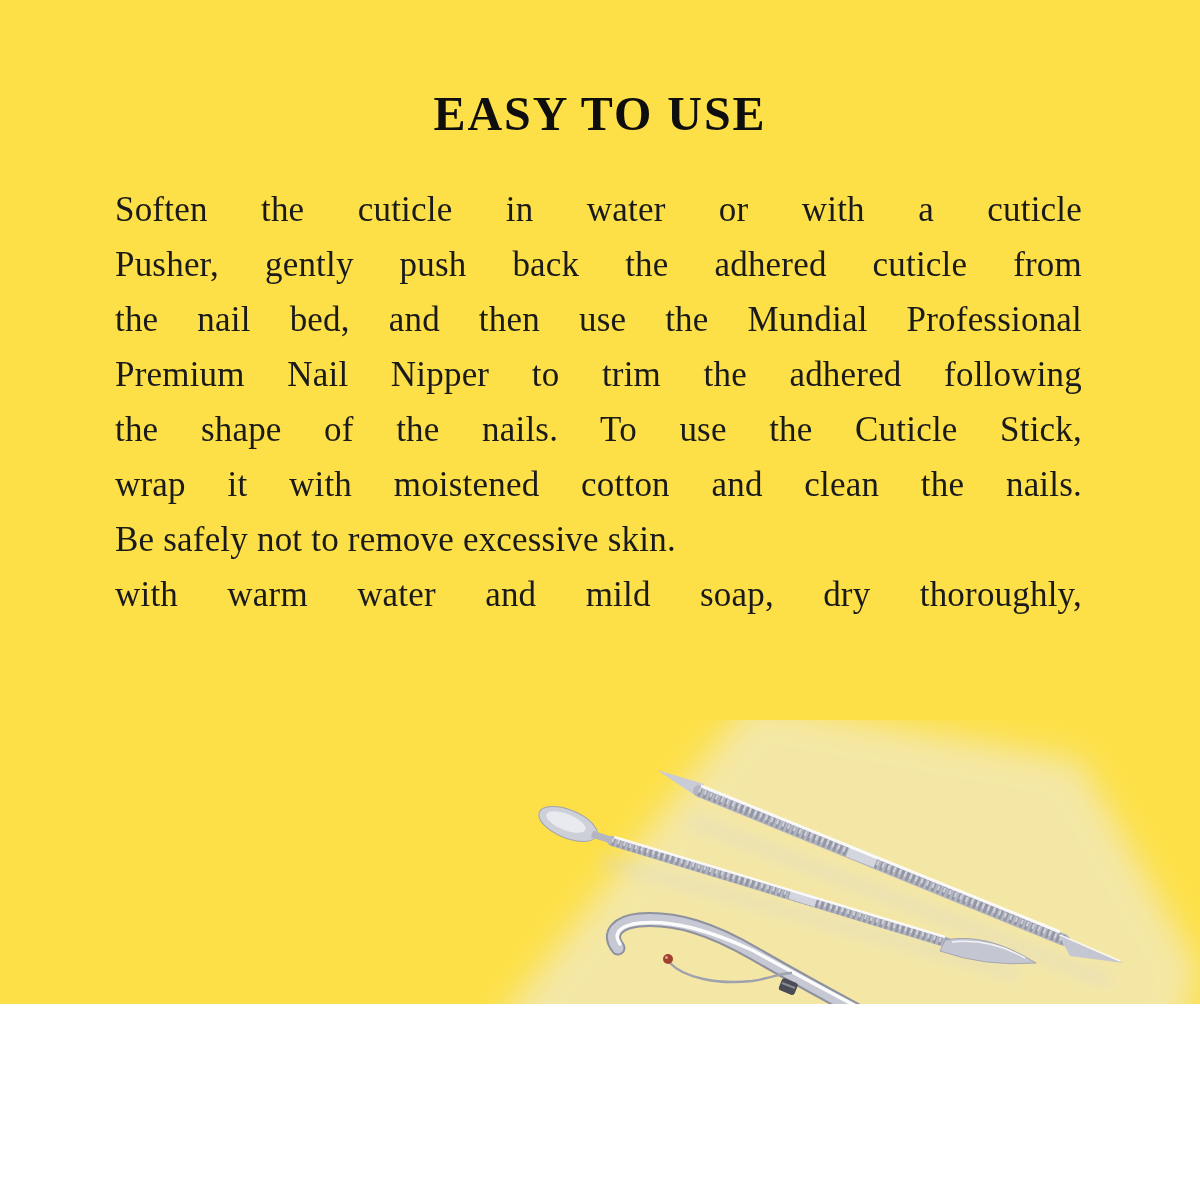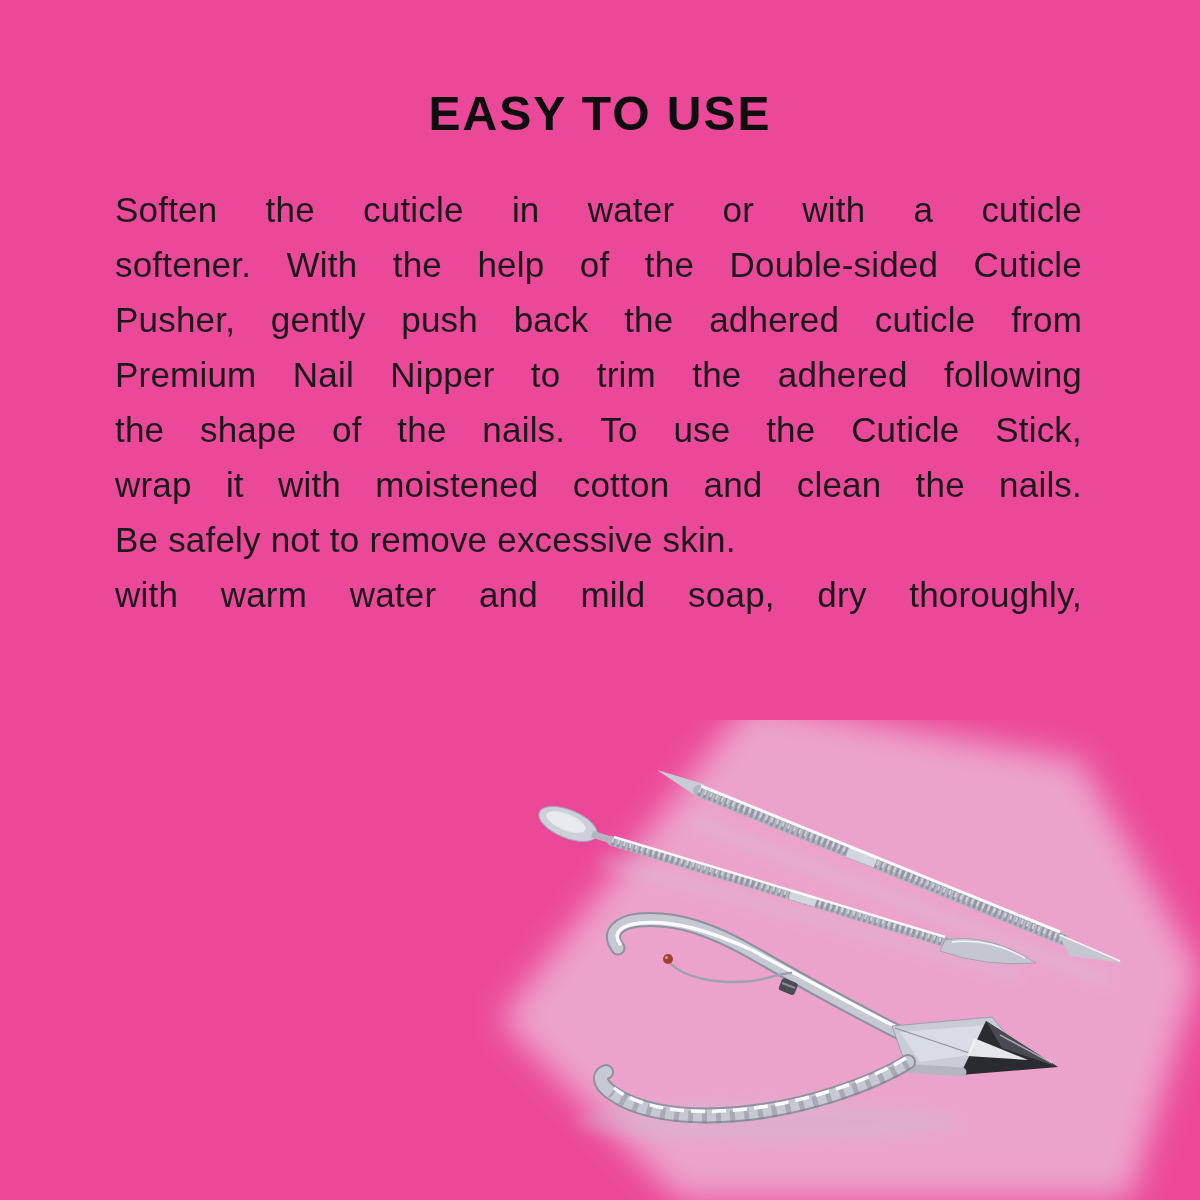--- a/index.html
+++ b/index.html
@@ -1,18 +1,18 @@
 <!DOCTYPE html>
 <html><head>
 <meta charset="utf-8">
 <style>
   html,body { margin:0; padding:0; background:#ffffff; }
   .page {
-    position:relative; width:1200px; height:1200px; background:#ec4899;
-    font-family:Liberation Sans, sans-serif; overflow:hidden;
+    position:relative; width:1200px; height:1004px; background:#fde047;
+    font-family:Liberation Serif, serif; overflow:hidden;
   }
   .title {
     position:absolute; top:86px; left:0; width:100%;
     margin:0; text-align:center;
     font-size:48px; font-weight:700; letter-spacing:2px;
     color:#0e0e0e;
   }
   .body-text {
     position:absolute; top:182px; left:115px; width:967px;
     font-size:35px; color:#1a1a1a; letter-spacing:0.2px;
@@ -26,22 +26,22 @@
 </style>
 </head>
 <body>
 
 <div class="page">
 
   <h1 class="title">EASY TO USE</h1>
 
   <div class="body-text">
     <div class="line j">Soften the cuticle in water or with a cuticle</div>
-    <div class="line j">softener. With the help of the Double-sided Cuticle</div>
     <div class="line j">Pusher, gently push back the adhered cuticle from</div>
+    <div class="line j">the nail bed, and then use the Mundial Professional</div>
     <div class="line j">Premium Nail Nipper to trim the adhered following</div>
     <div class="line j">the shape of the nails. To use the Cuticle Stick,</div>
     <div class="line j">wrap it with moistened cotton and clean the nails.</div>
     <div class="line l">Be safely not to remove excessive skin.</div>
     <div class="line j">with warm water and mild soap, dry thoroughly,</div>
   </div>
 
   <svg class="photo" viewBox="0 0 760 480" aria-hidden="true">
     <defs>
       <filter id="blurBig" x="-30%" y="-30%" width="160%" height="160%">

